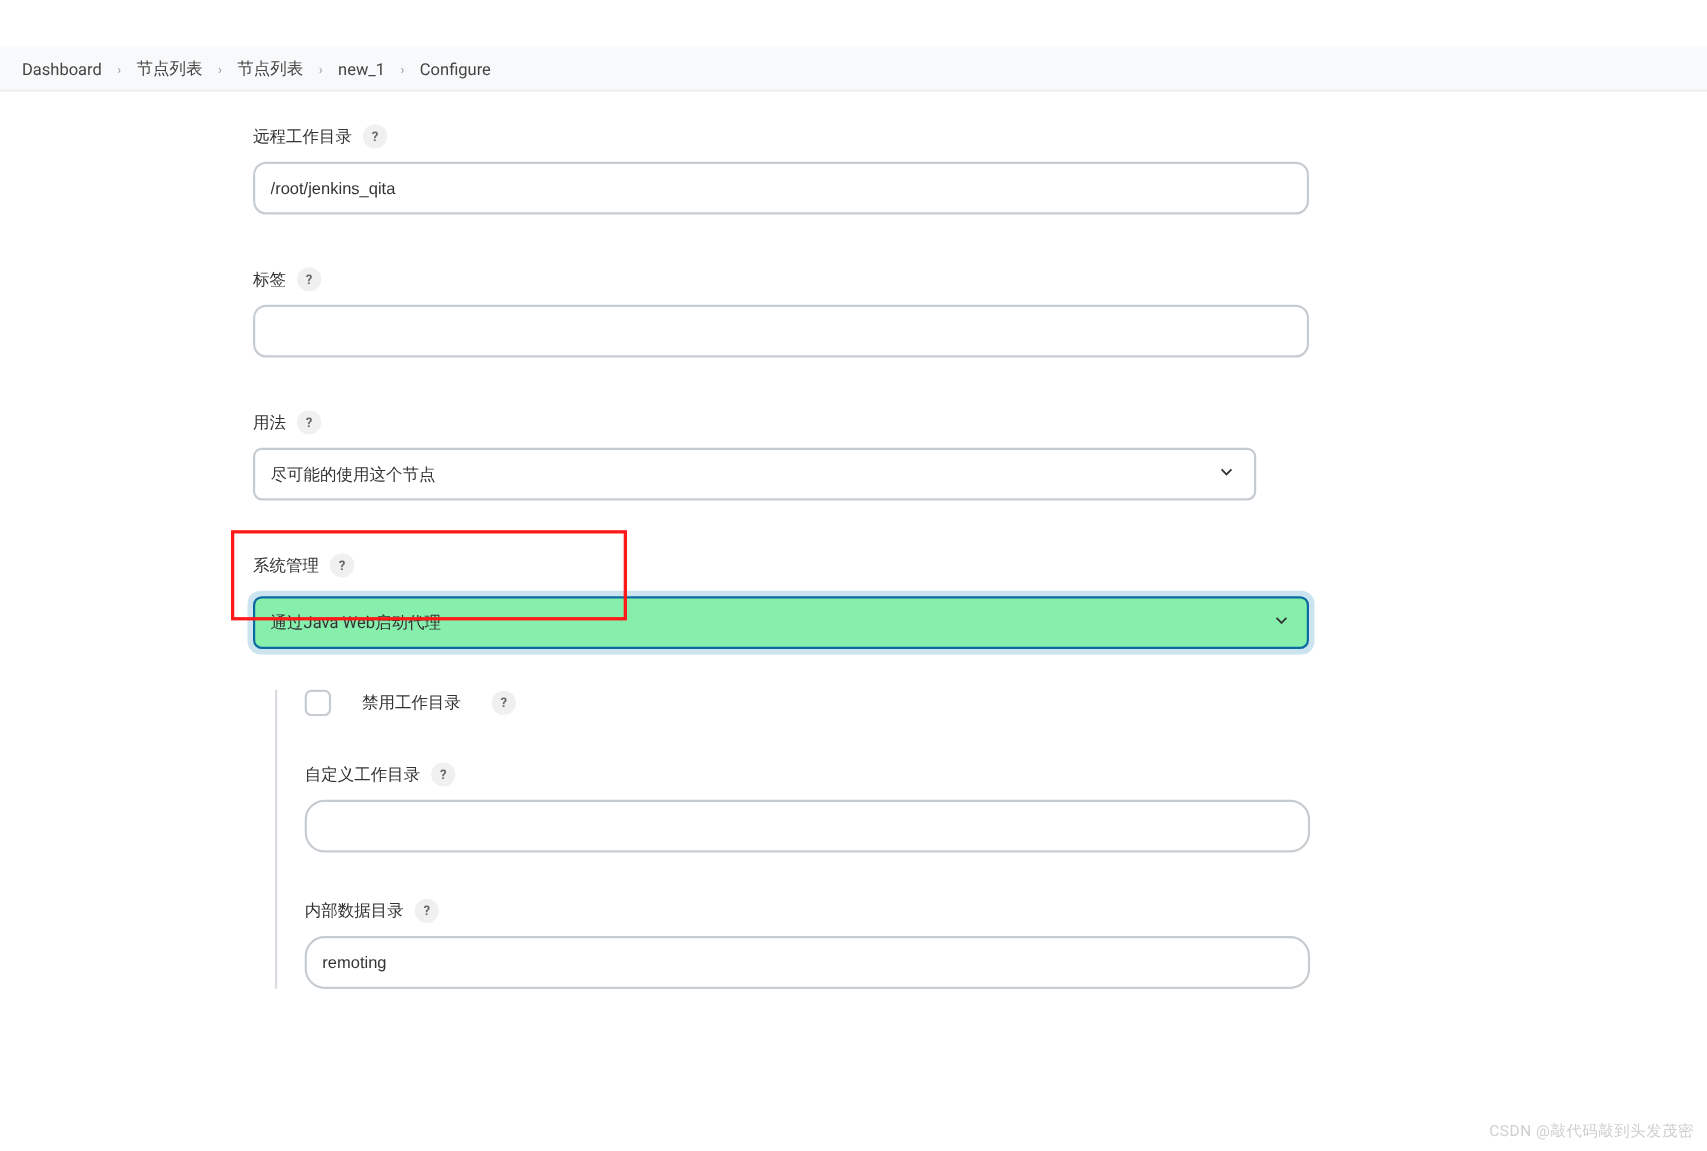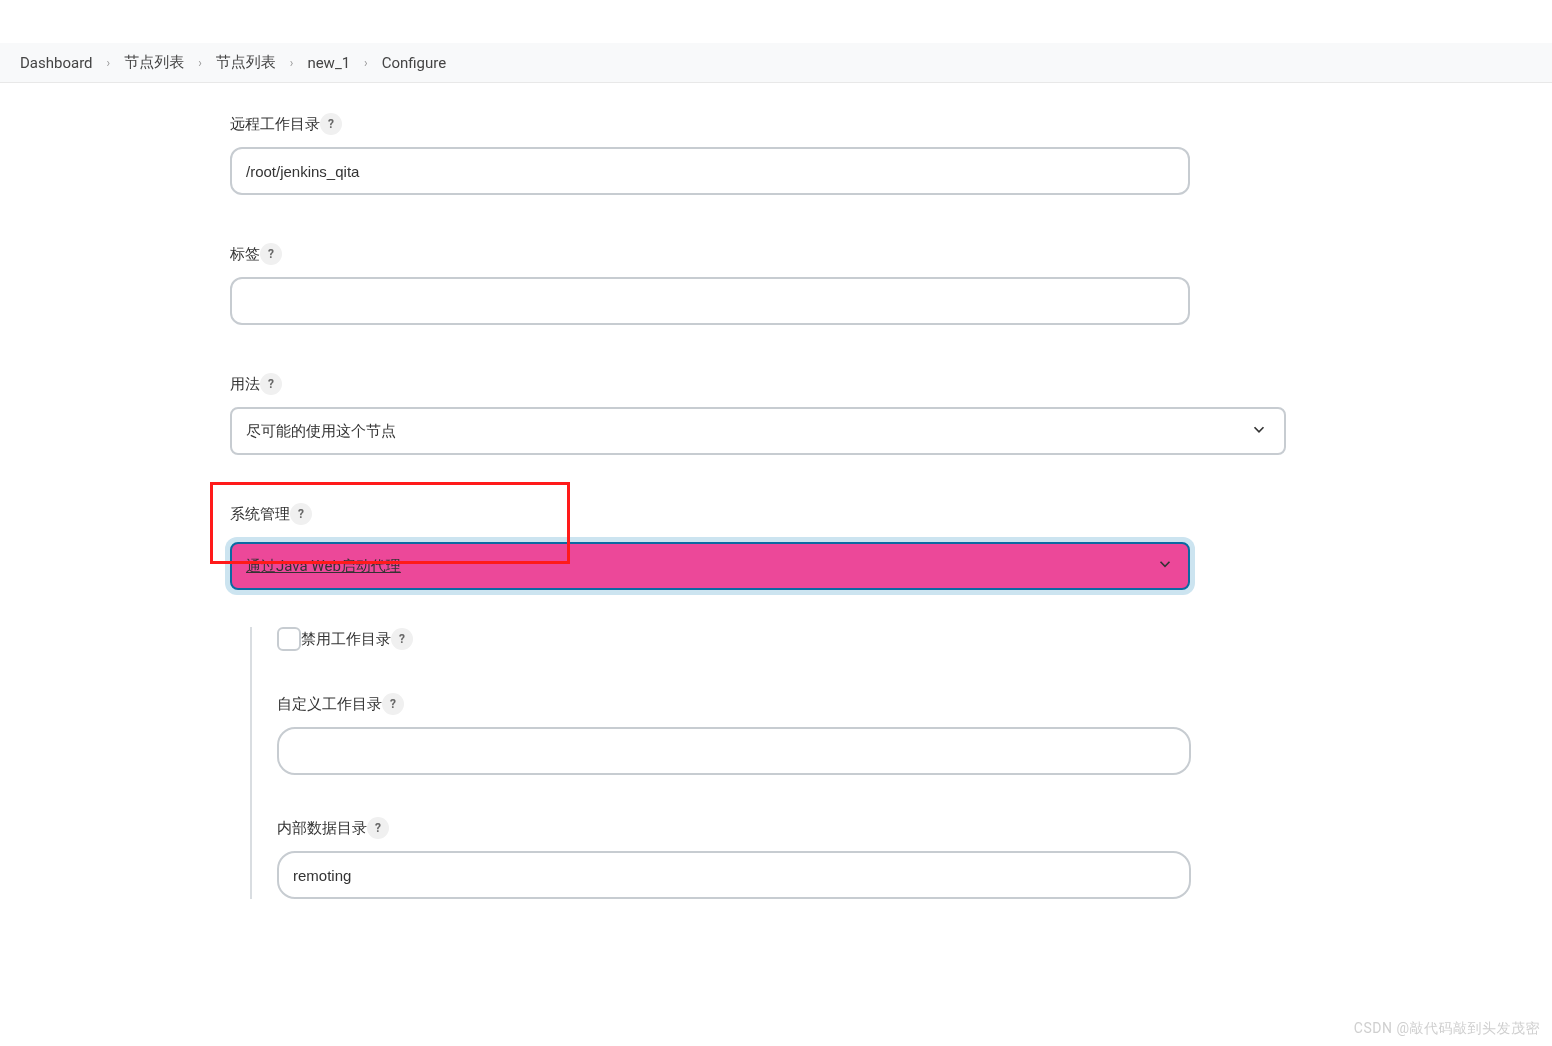--- a/index.html
+++ b/index.html
@@ -35,21 +35,21 @@
     .form-area {
       padding: 30px 0 0 230px;
       width: 1200px;
     }
     .form-row {
       margin-bottom: 48px;
     }
     .form-label-row {
       display: flex;
       align-items: center;
-      gap: 0;
+      gap: 10px;
       margin-bottom: 12px;
     }
     .form-label {
       font-size: 15px;
       color: #333;
     }
     .help-icon {
       display: inline-flex;
       align-items: center;
       justify-content: center;
@@ -67,21 +67,21 @@
       height: 48px;
       padding: 0 14px;
       border: 2px solid #c7ccd1;
       border-radius: 12px;
       font-size: 15px;
       color: #333;
       background: #fff;
     }
     .select-wrap {
       position: relative;
-      width: 1056px;
+      width: 912px;
     }
     .select-input {
       width: 100%;
       height: 48px;
       padding: 0 40px 0 14px;
       border: 2px solid #c7ccd1;
       border-radius: 8px;
       font-size: 15px;
       color: #333;
       background: #fff;
@@ -98,25 +98,24 @@
       background: #cce4f0;
     }
     .select-focused {
       width: 100%;
       height: 48px;
       padding: 0 40px 0 14px;
       border: 2px solid #0b6aa2;
       border-radius: 8px;
       font-size: 15px;
       color: #333;
-      background: #ec4899;
-      display: flex;
-      align-items: center;
-      cursor: pointer;
-      text-decoration: underline;
+      background: #86efac;
+      display: flex;
+      align-items: center;
+      cursor: pointer;
     }
     .chevron {
       position: absolute;
       right: 18px;
       top: 50%;
       transform: translateY(-50%);
       pointer-events: none;
     }
     .chevron svg {
       width: 18px;
@@ -140,21 +139,21 @@
       padding-left: 25px;
       border-left: 2px solid #d9dde1;
       margin-top: 32px;
     }
     .sub-form-row {
       margin-bottom: 42px;
     }
     .checkbox-row {
       display: flex;
       align-items: center;
-      gap: 0;
+      gap: 28px;
     }
     .checkbox {
       width: 24px;
       height: 24px;
       border: 2px solid #c7ccd1;
       border-radius: 6px;
       background: #fff;
       cursor: pointer;
     }
     .sub-text-input {

